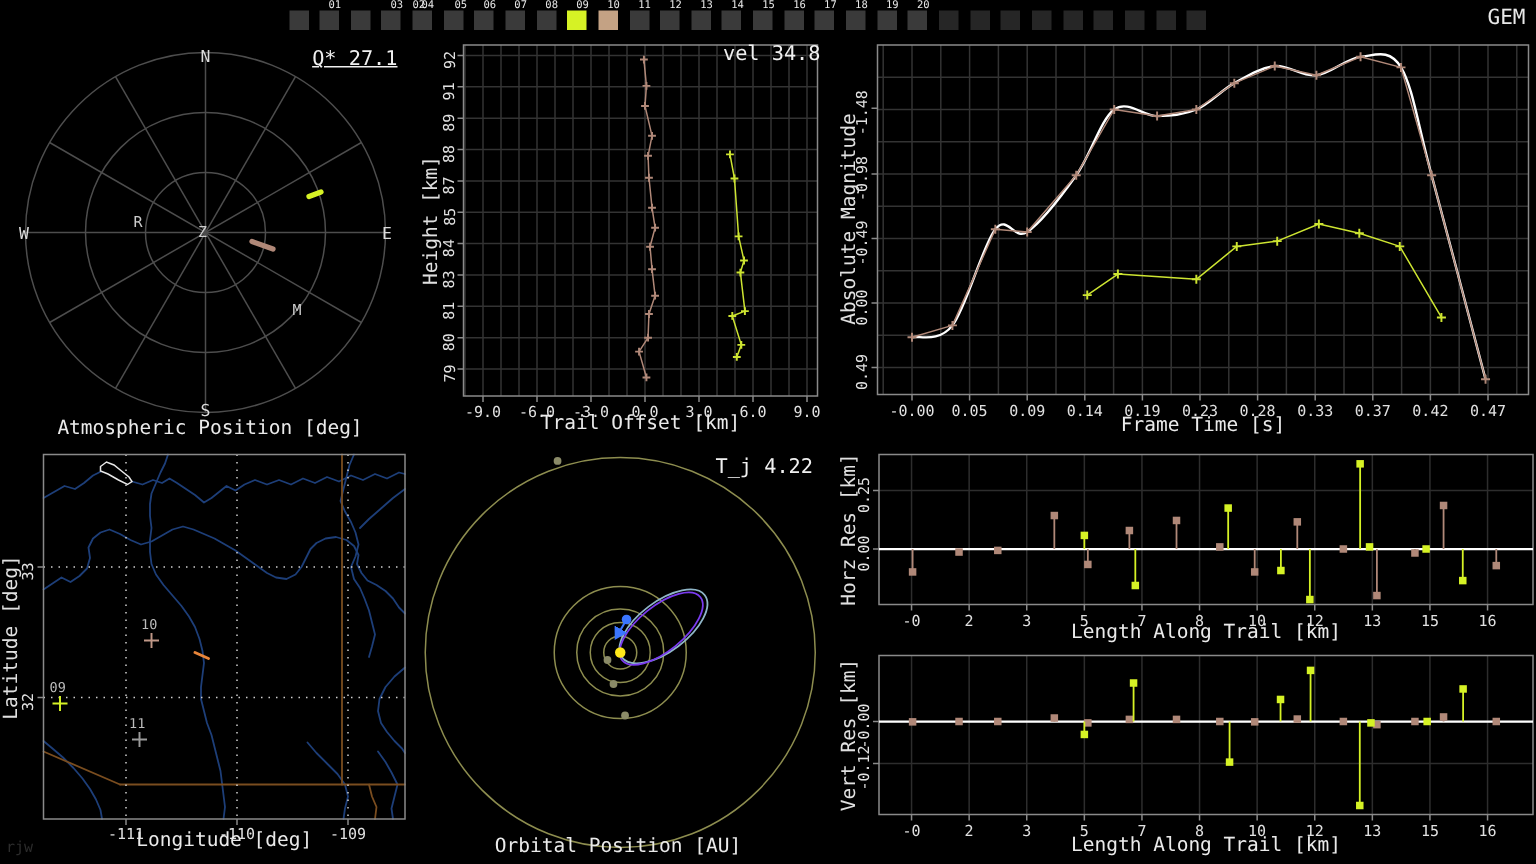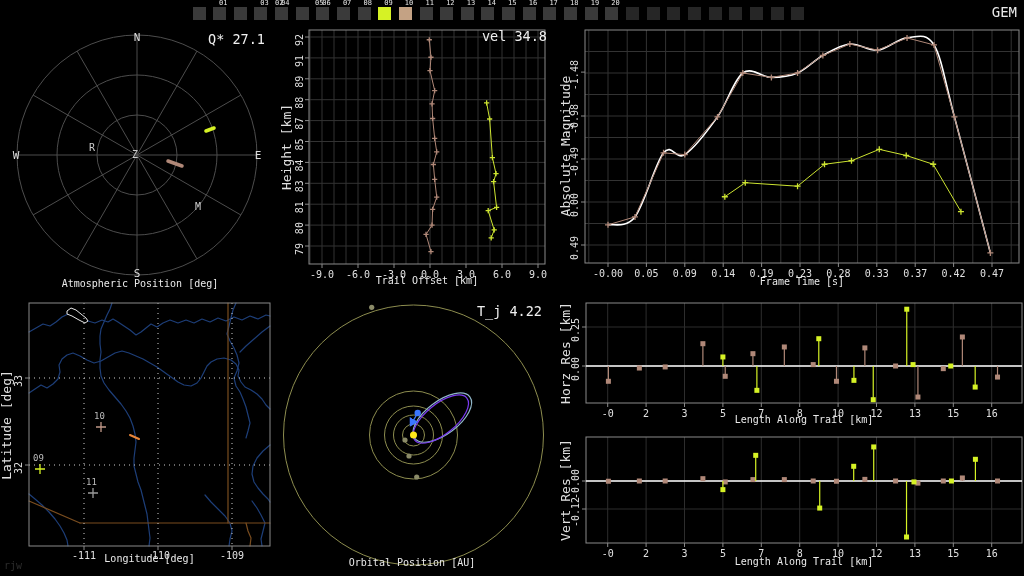--- a/index.html
+++ b/index.html
@@ -1,20 +1,20 @@
 <!DOCTYPE html>
 <html><head>
 <meta charset="utf-8">
 <style>
   html,body{margin:0;padding:0;background:#000;}
   #screen{position:relative;width:1024px;height:576px;background:#000;overflow:hidden;
           font-family:"DejaVu Sans Mono",monospace;color:#e8e8e8;}
   .abs{position:absolute;}
   .panel{position:absolute;}
-  .ptitle{position:absolute;text-align:center;font-size:10px;color:#eaeaea;white-space:nowrap;}
+  .ptitle{position:absolute;text-align:center;font-size:13px;color:#eaeaea;white-space:nowrap;}
   .pstat{position:absolute;text-align:right;font-size:13.5px;color:#f0f0f0;white-space:nowrap;}
   #ts{left:8px;top:4px;font-size:14px;letter-spacing:0.5px;}
   #gem{right:7px;top:4px;font-size:14px;}
   #frame-strip{left:0;top:0;width:1024px;height:25px;}
   .fbox{position:absolute;top:7px;width:13px;height:13px;}
   .flab{position:absolute;top:0px;font-size:7px;color:#e8e8e8;line-height:7px;}
   #watermark{left:4px;top:560px;font-size:10px;color:#2c2c2c;}
   svg{position:absolute;left:0;top:0;}
 </style>
 </head>
@@ -26,21 +26,21 @@
       <div class="fbox" style="left:192.5px;background:#3a3a3a"></div>
       <div class="fbox" style="left:213px;background:#3a3a3a"></div>
       <div class="flab" style="left:219px;">01</div>
       <div class="fbox" style="left:233.65px;background:#3a3a3a"></div>
       <div class="flab" style="left:251px;margin-left:24px;">02</div>
       <div class="fbox" style="left:254.3px;background:#3a3a3a"></div>
       <div class="flab" style="left:260.3px;">03</div>
       <div class="fbox" style="left:274.95px;background:#3a3a3a"></div>
       <div class="flab" style="left:280.95px;">04</div>
       <div class="fbox" style="left:295.6px;background:#3a3a3a"></div>
-      <div class="flab" style="left:315px;">05</div>
+      <div class="flab" style="left:303px;">05</div>
       <div class="fbox" style="left:316.25px;background:#3a3a3a"></div>
       <div class="flab" style="left:322.25px;">06</div>
       <div class="fbox" style="left:336.9px;background:#3a3a3a"></div>
       <div class="flab" style="left:342.9px;">07</div>
       <div class="fbox" style="left:357.54999999999995px;background:#3a3a3a"></div>
       <div class="flab" style="left:363.54999999999995px;">08</div>
       <div class="fbox" style="left:378.2px;background:#d6f225"></div>
       <div class="flab" style="left:384.2px;">09</div>
       <div class="fbox" style="left:398.85px;background:#c4a284"></div>
       <div class="flab" style="left:404.85px;">10</div>
@@ -92,21 +92,21 @@
           <text x="258" y="134" font-size="11" fill="#dddddd" font-family="DejaVu Sans Mono, monospace" text-anchor="middle">E</text>
           <text x="137" y="252" font-size="11" fill="#dddddd" font-family="DejaVu Sans Mono, monospace" text-anchor="middle">S</text>
           <text x="16" y="134" font-size="11" fill="#dddddd" font-family="DejaVu Sans Mono, monospace" text-anchor="middle">W</text>
           <text x="135" y="133" font-size="10" fill="#cccccc" font-family="DejaVu Sans Mono, monospace" text-anchor="middle">Z</text>
           <text x="92" y="126" font-size="10" fill="#cccccc" font-family="DejaVu Sans Mono, monospace" text-anchor="middle">R</text>
           <text x="198" y="185" font-size="10" fill="#cccccc" font-family="DejaVu Sans Mono, monospace" text-anchor="middle">M</text>
           <polyline points="206,106 214,103" fill="none" stroke="#d6f225" stroke-width="3.5" stroke-linejoin="round" stroke-linecap="round"></polyline>
           <polyline points="168,136 182,141" fill="none" stroke="#b08878" stroke-width="3.5" stroke-linejoin="round" stroke-linecap="round"></polyline>
         </svg>
       </div>
-    <div class="pstat" style="left:150px;top:6px;width:115px;">Q* 27.1</div>
+    <div class="pstat" style="left:150px;top:6px;width:115px;text-decoration:underline;">Q* 27.1</div>
     <div class="ptitle" style="left:0;top:253px;width:280px;">Atmospheric Position [deg]</div>
   </div>
 
   <div class="panel" id="p-trail" style="left:280px;top:25px;width:280px;height:270px;">
     <div id="svg-trail">
         <svg width="280" height="270" viewBox="0 0 280 270">
           <line x1="30" y1="5" x2="30" y2="239" stroke="#333333" stroke-width="1"></line>
           <line x1="42" y1="5" x2="42" y2="239" stroke="#333333" stroke-width="1"></line>
           <line x1="54" y1="5" x2="54" y2="239" stroke="#333333" stroke-width="1"></line>
           <line x1="66" y1="5" x2="66" y2="239" stroke="#333333" stroke-width="1"></line>

